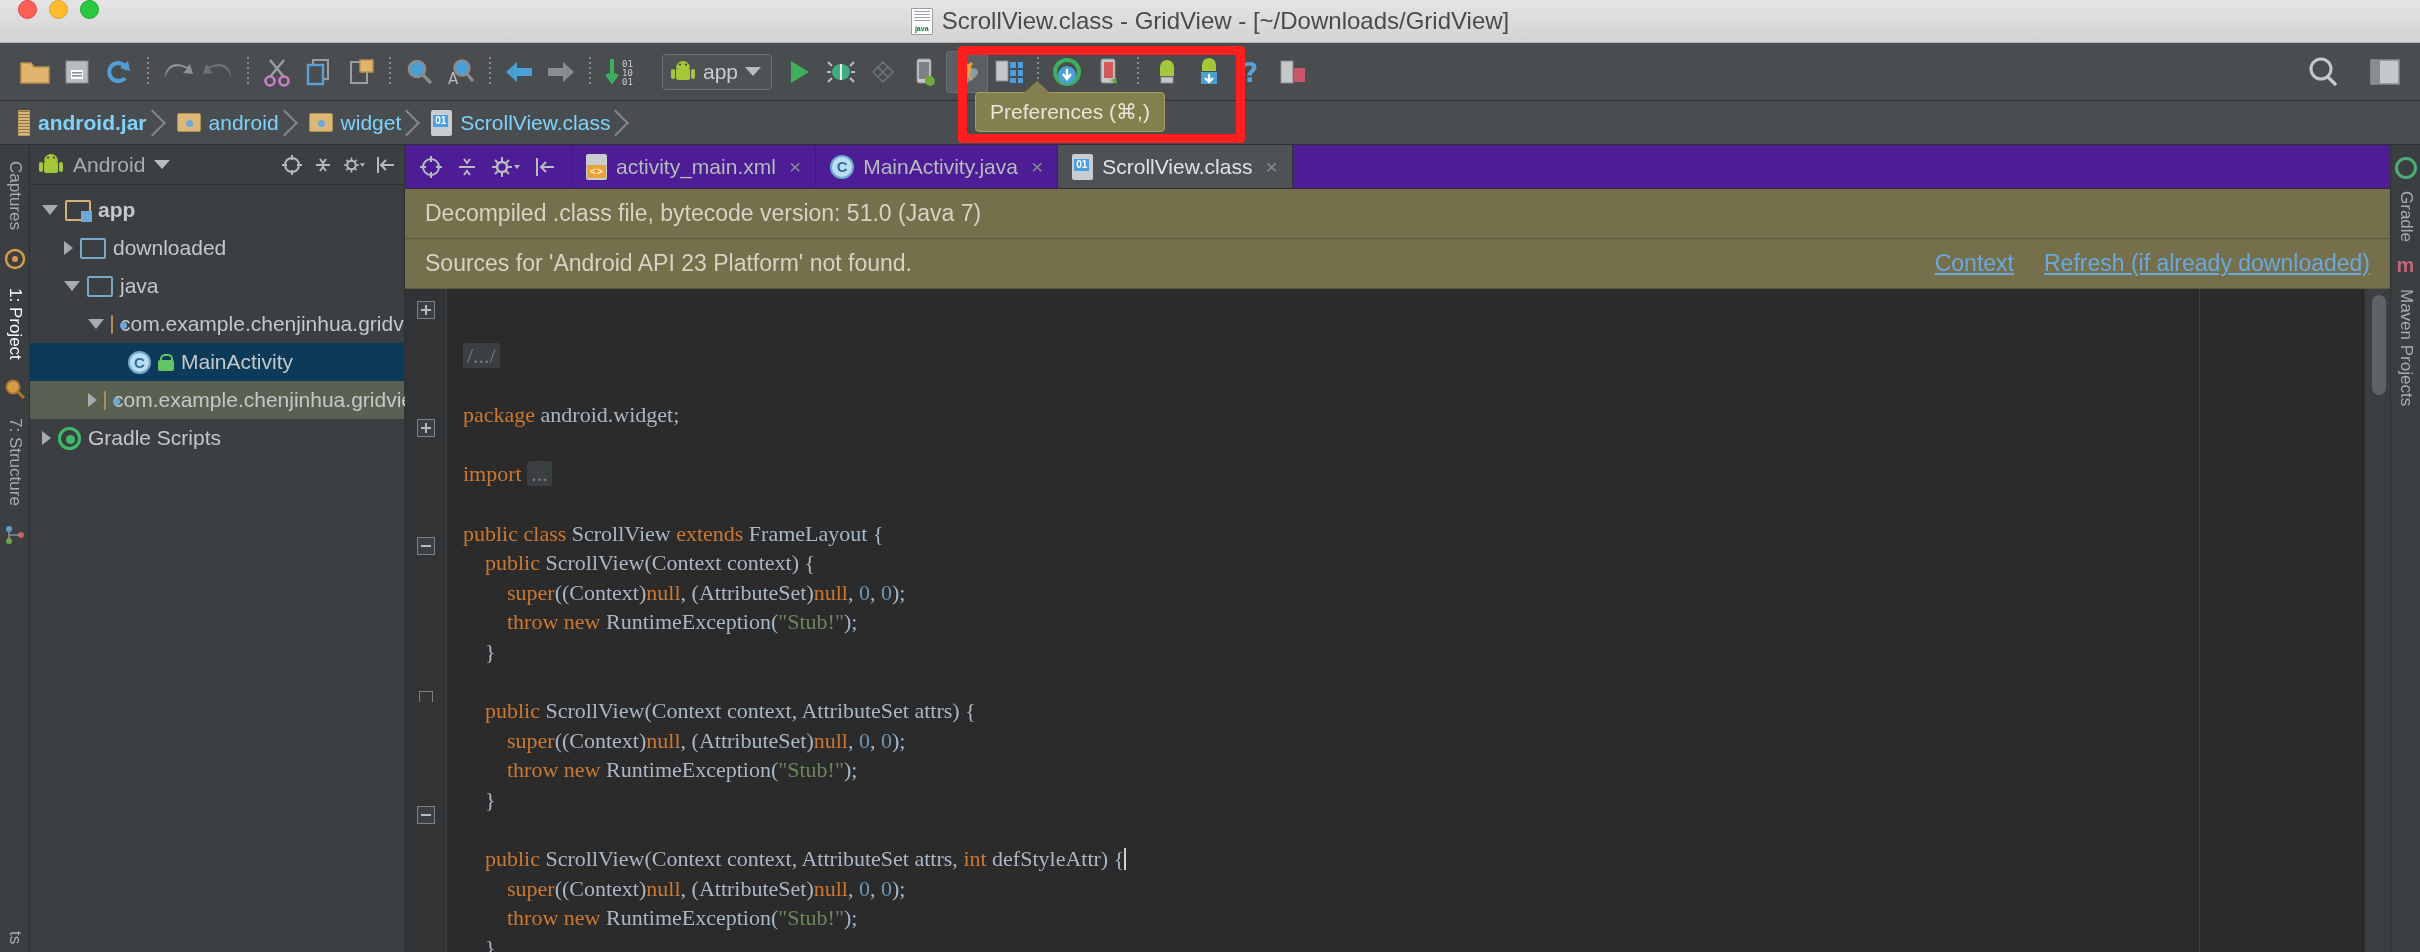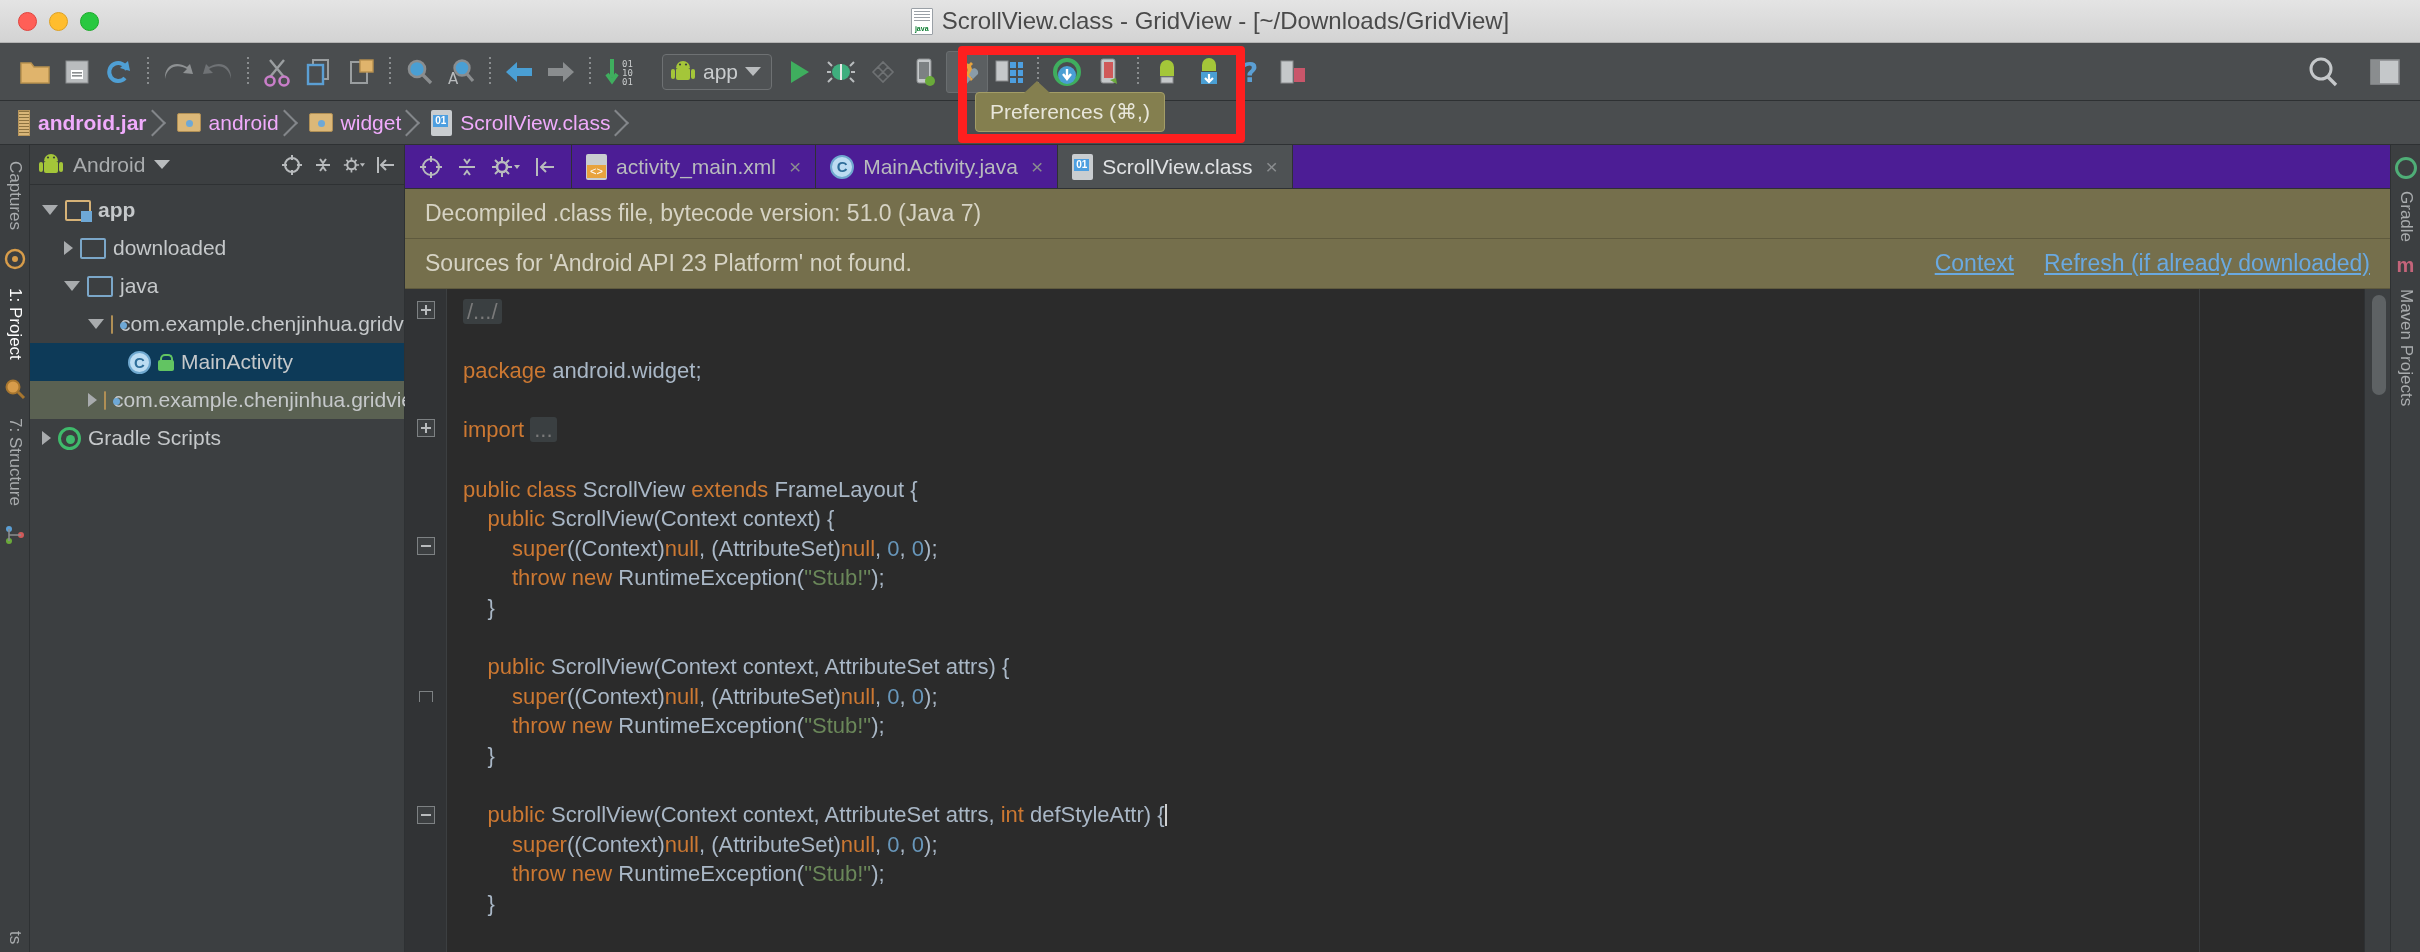--- a/index.html
+++ b/index.html
@@ -13,21 +13,21 @@
     width: 2420px; height: 952px;
     position: relative;
     display: flex; flex-direction: column;
   }
 
   
   .titlebar {
     height: 43px; flex: 0 0 43px;
     background: linear-gradient(to bottom, #e4e4e4 0%, #d3d3d3 100%);
     border-bottom: 1px solid #b4b4b4;
-    display: flex; align-items: center;
+    display: flex; align-items: flex-start;
     position: relative;
   }
   .traffic { display: flex; gap: 12px; padding-left: 18px; align-items: center; }
   .dot { width: 19px; height: 19px; border-radius: 50%; }
   .dot.red { background: #ff5f57; border: 1px solid #e0443e; }
   .dot.yellow { background: #ffbd2e; border: 1px solid #dea123; }
   .dot.green { background: #28c840; border: 1px solid #1aab29; }
   .title-center {
     position: absolute; left: 0; right: 0; top: 0; bottom: 0;
     display: flex; align-items: center; justify-content: center;
@@ -119,21 +119,21 @@
   
   .breadcrumb {
     height: 44px; flex: 0 0 44px;
     background: #4a4d4f;
     display: flex; align-items: stretch;
     border-bottom: 1px solid #2e3133;
   }
   .crumb {
     display: flex; align-items: center; gap: 8px;
     padding: 0 14px 0 16px;
-    position: relative; color: #f0abfc; font-size: 21px;
+    position: relative; color: #7dd3fc; font-size: 21px;
   }
   .crumb:first-child { padding-left: 18px; font-weight: bold; }
   .crumb::after {
     content: ""; position: absolute; right: -1px; top: 50%;
     width: 17px; height: 17px;
     border-top: 2px solid #83868a; border-right: 2px solid #83868a;
     transform: translateY(-50%) rotate(45deg);
   }
   .crumb:last-child::after { border-color: #83868a; }
   .ico-jar {
@@ -334,24 +334,25 @@
   }
   .gmark.brace {
     border: 0; background: transparent;
   }
   .gmark.brace::after {
     content: ""; position: absolute; left: 2px; top: 4px; width: 12px; height: 10px;
     border: 1px solid #7d8183; border-bottom: 0;
   }
   .code {
     flex: 1; padding: 8px 16px 0 16px;
-    font-family: Liberation Sans, sans-serif;
+    font-family: Liberation Serif, serif;
     font-size: 22px; line-height: 29.6px;
     color: #a9b7c6; white-space: pre; overflow: hidden;
     position: relative;
+    margin-top: 44px;
   }
   .kw { color: #cc7832; }
   .str { color: #6a8759; }
   .num { color: #6897bb; }
   .cls { color: #a9b7c6; }
   .fold { color: #7a7a7a; background: #3a3f41; border-radius: 3px; padding: 0 4px; }
   .caret {
     display: inline-block; width: 2px; height: 22px;
     background: #d0d0d0; vertical-align: -4px;
   }

